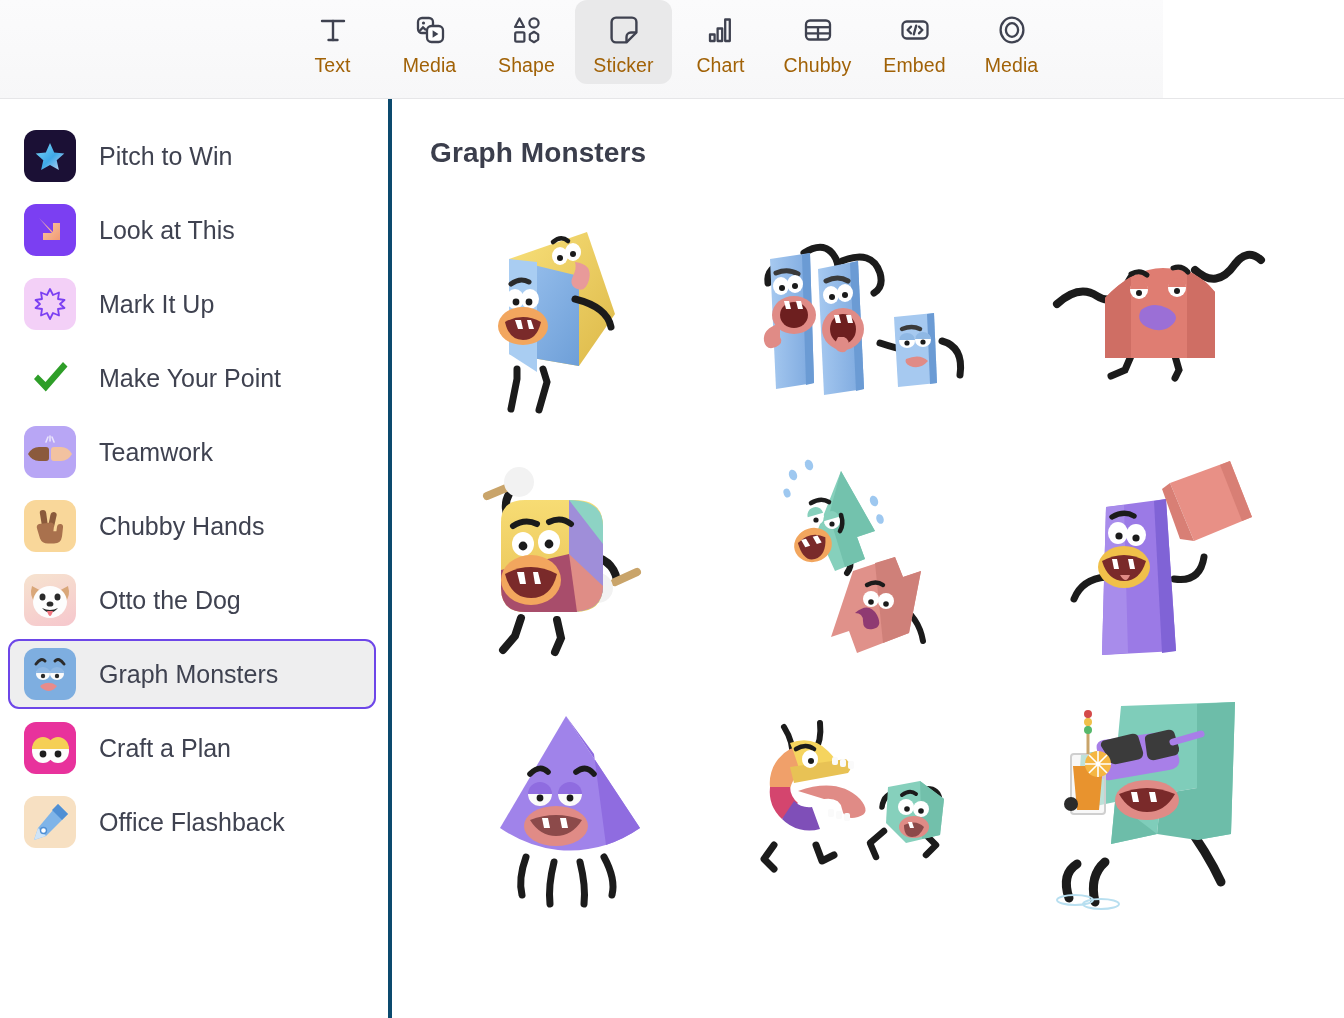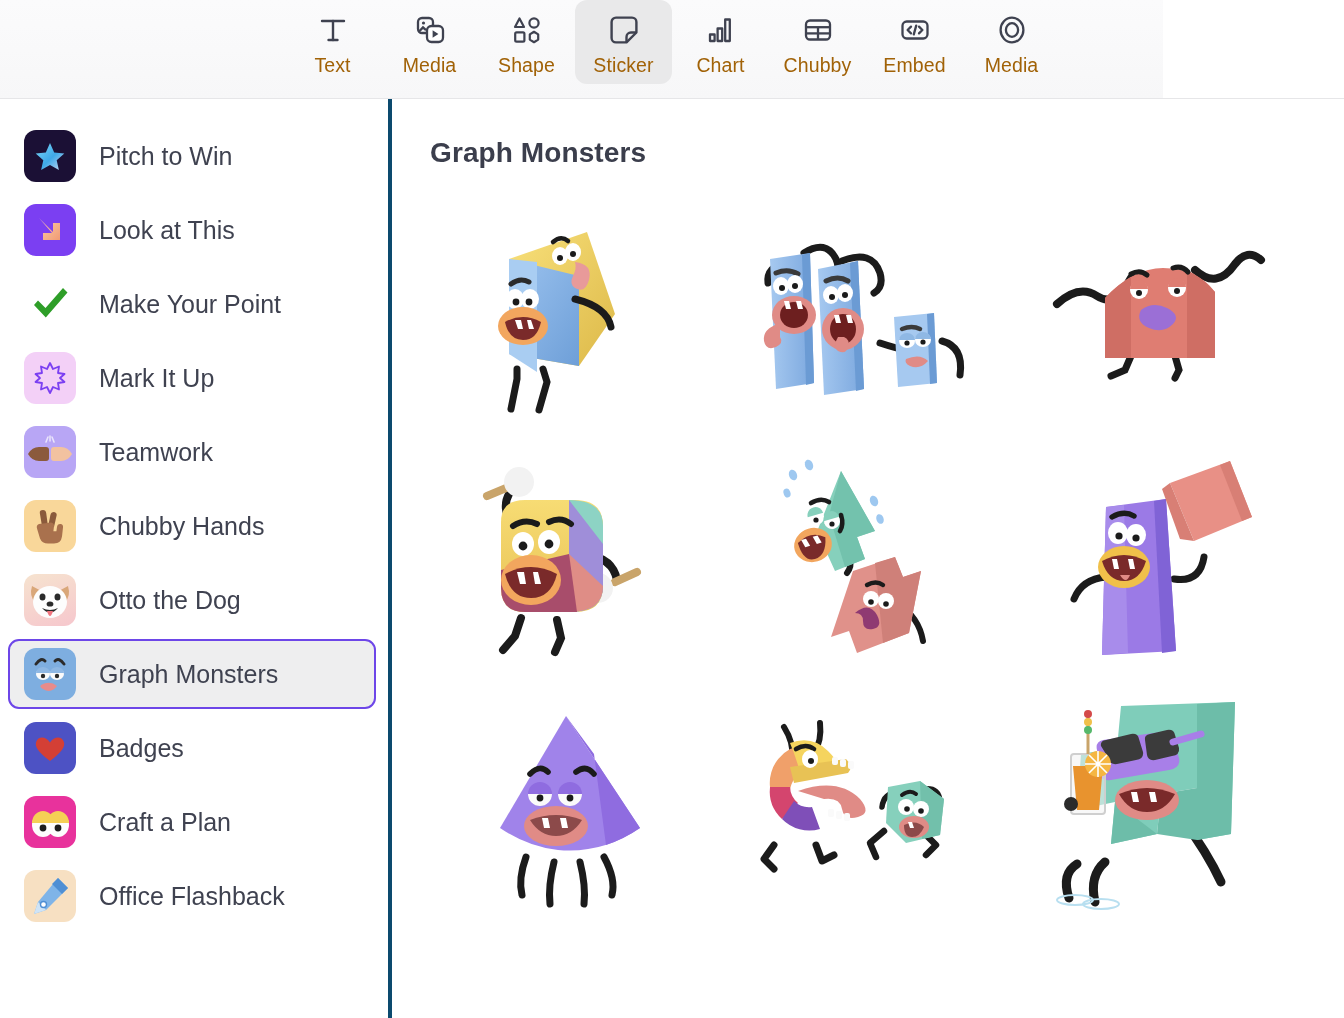--- a/index.html
+++ b/index.html
@@ -227,35 +227,35 @@
                   <stop offset="1" stop-color="#f09a73"></stop>
           </linearGradient>
               </defs>
           <path d="M10 9 L24 23 L24 14 L31 14 L31 31 L14 31 L14 24 L23 24 Z" fill="url(#gArr)"></path>
         </svg>
       </span>
       <span class="side-label">Look at This</span>
     </div>
 
     <div class="side-item">
+      <span class="thumb" style="background:#f3d0f7;">
+        <svg width="42" height="42" viewBox="0 0 42 42" fill="none" stroke="#7b3ff2" stroke-width="1.8" stroke-linejoin="round">
+          <path d="M21 6 L24 12 L30 9.5 L29 16 L35.5 17 L31 21 L35.5 25 L29 26 L30 32.5 L24 30 L21 36 L18 30 L12 32.5 L13 26 L6.5 25 L11 21 L6.5 17 L13 16 L12 9.5 L18 12 Z"></path>
+        </svg>
+      </span>
+      <span class="side-label">Mark It Up</span>
+    </div>
+
+    <div class="side-item">
       <span class="thumb plain">
         <svg width="48" height="48" viewBox="0 0 48 48">
           <path d="M8 25 L12 20.5 L19.5 28 L37 8 L41.5 12.5 L19.8 37.5 Z" fill="#2e9e28"></path>
         </svg>
       </span>
       <span class="side-label">Make Your Point</span>
-    </div>
-
-    <div class="side-item">
-      <span class="thumb" style="background:#f3d0f7;">
-        <svg width="42" height="42" viewBox="0 0 42 42" fill="none" stroke="#7b3ff2" stroke-width="1.8" stroke-linejoin="round">
-          <path d="M21 6 L24 12 L30 9.5 L29 16 L35.5 17 L31 21 L35.5 25 L29 26 L30 32.5 L24 30 L21 36 L18 30 L12 32.5 L13 26 L6.5 25 L11 21 L6.5 17 L13 16 L12 9.5 L18 12 Z"></path>
-        </svg>
-      </span>
-      <span class="side-label">Mark It Up</span>
     </div>
 
     <div class="side-item">
       <span class="thumb" style="background:#b8a6f5;">
         <svg width="52" height="52" viewBox="0 0 52 52">
           <path d="M22 16 l2 -5 M26 15 l0 -5 M30 16 l-2 -5" stroke="#e8e3fb" stroke-width="1.6" stroke-linecap="round" fill="none"></path>
           <path d="M4 28 q4 -7 11 -7 h7 q3 0 3 3 v8 q0 3 -3 3 h-7 q-7 0 -11 -7 Z" fill="#8b5a3c"></path>
           <path d="M48 28 q-4 -7 -11 -7 h-7 q-3 0 -3 3 v8 q0 3 3 3 h7 q7 0 11 -7 Z" fill="#f2c2a0"></path>
         </svg>
       </span>
@@ -299,28 +299,20 @@
           <path d="M12 25 a7 6 0 0 1 14 0 Z" fill="#8fb8e4"></path>
           <path d="M26 25 a7 6 0 0 1 14 0 Z" fill="#8fb8e4"></path>
           <circle cx="19" cy="28" r="2.2" fill="#2b2b2b"></circle>
           <circle cx="33" cy="28" r="2.2" fill="#2b2b2b"></circle>
           <path d="M17 37 q9 -5 16 1 q-6 8 -14 3 q-4 -2 -2 -4 Z" fill="#e88b8b"></path>
         </svg>
       </span>
       <span class="side-label">Graph Monsters</span>
     </div>
 
-    <div class="side-item">
-      <span class="thumb" style="background:#4d52c4;">
-        <svg width="40" height="40" viewBox="0 0 40 40">
-          <path d="M20 33 C8 24 4 18 6.5 13 C9 8 16 8.5 20 14.5 C24 8.5 31 8 33.5 13 C36 18 32 24 20 33 Z" fill="#d43f35"></path>
-        </svg>
-      </span>
-      <span class="side-label">Badges</span>
-    </div>
 
     <div class="side-item">
       <span class="thumb" style="background:#e8329c;">
         <svg width="52" height="52" viewBox="0 0 52 52">
           <ellipse cx="19" cy="29" rx="11" ry="12" fill="#fdfdfd"></ellipse>
           <ellipse cx="34" cy="29" rx="11" ry="12" fill="#fdfdfd"></ellipse>
           <path d="M8 27 a11 12 0 0 1 22 0 Z" fill="#f5cf55"></path>
           <path d="M23 27 a11 12 0 0 1 22 0 Z" fill="#f5cf55"></path>
           <circle cx="19" cy="32" r="3.4" fill="#1d1d1d"></circle>
           <circle cx="34" cy="32" r="3.4" fill="#1d1d1d"></circle>

